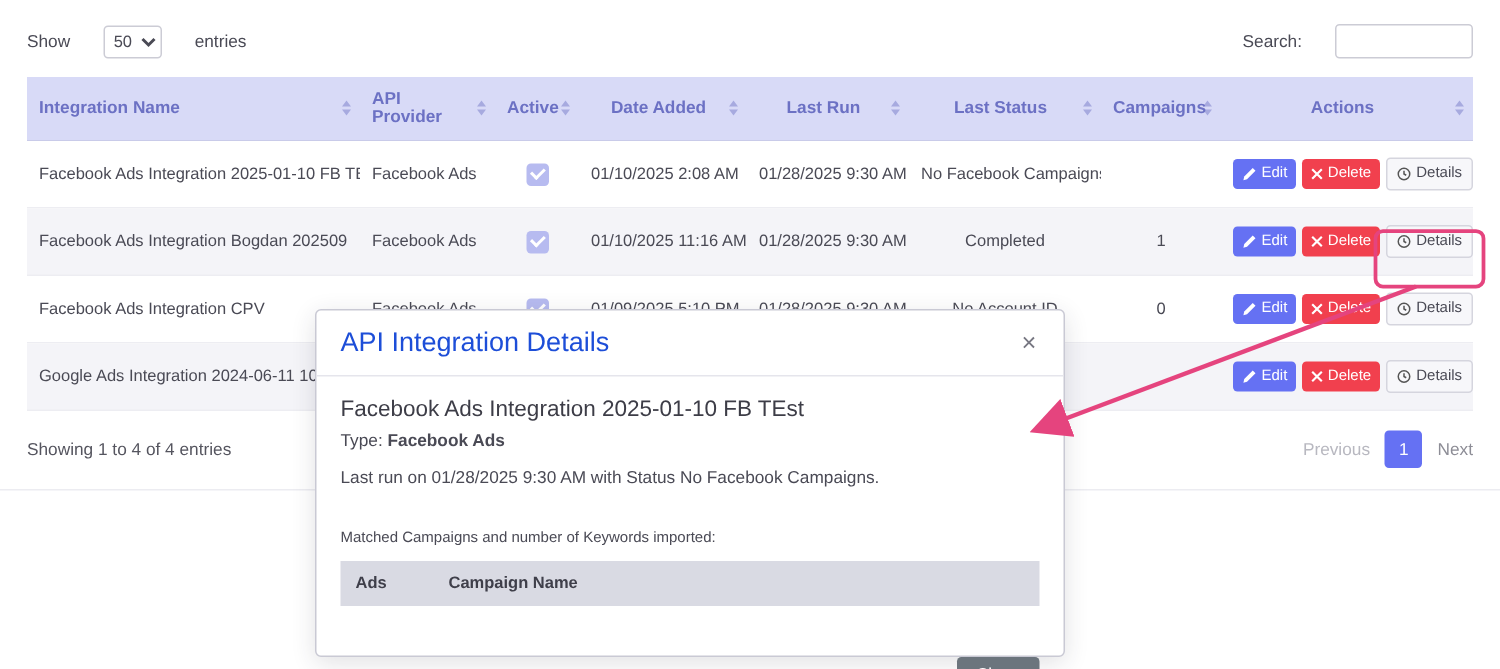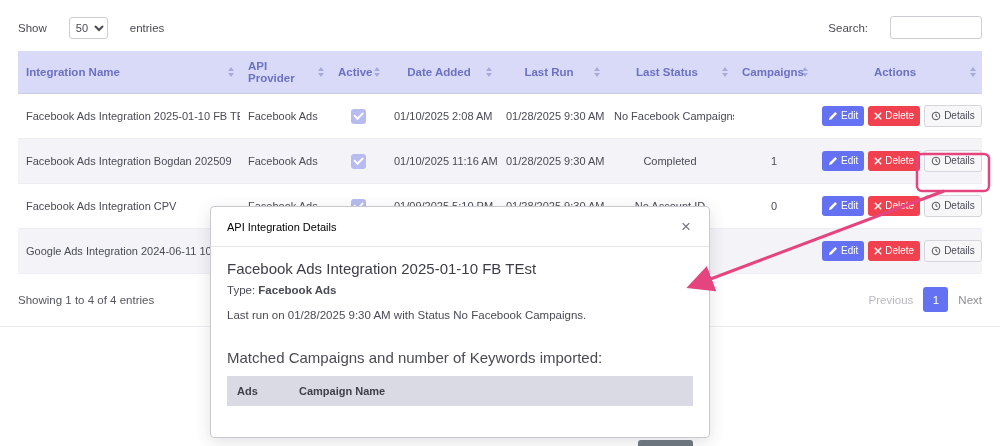--- a/index.html
+++ b/index.html
@@ -52,28 +52,28 @@
   .page-current { width:25px; height:25px; background:#6571f3; color:#fff; border-radius:3px;
                   display:flex; align-items:center; justify-content:center; cursor:pointer; }
   .page-divider { border-bottom:1px solid #ececf1; }
 
   
   .modal { position:absolute; left:210px; top:206px; width:500px; height:232px; background:#fff;
            border:1px solid #c9c9d4; border-radius:4px; box-shadow:0 4px 16px rgba(40,40,60,.14);
            z-index:10; display:flex; flex-direction:column; }
   .modal-header { display:flex; justify-content:space-between; align-items:center; padding:11px 16px;
                   border-bottom:1px solid #e5e5ec; }
-  .modal-title { font-size:11px; color:#000000; }
+  .modal-title { font-size:18px; color:#1d4ed8; }
   .modal-close { background:none; border:none; font-size:17px; color:#777782; cursor:pointer; line-height:1; padding:0 2px; }
   .modal-body { padding:13px 16px 0 16px; }
   .modal-heading { font-size:15px; font-weight:500; color:#3d3d47; margin-bottom:7px; }
   .modal-type { font-size:11.5px; color:#4a4a55; margin-bottom:13px; }
   .modal-type b { font-weight:700; }
   .modal-lastrun { font-size:11.5px; color:#4a4a55; margin-bottom:28px; }
-  .modal-matched { font-size:15px; color:#4a4a55; margin-bottom:10px; }
+  .modal-matched { font-size:10px; color:#4a4a55; margin-bottom:10px; }
   .modal-table-head { display:grid; grid-template-columns:62px 226px 84px 1fr; background:#d9dae3;
                       font-size:11px; font-weight:700; color:#3f3f4a; }
   .modal-table-head > div { padding:9px 10px; }
   .modal-table-body { height:24px; }
   .modal-footer { margin-top:auto; padding:10px 16px 12px 16px; display:flex; justify-content:flex-end; }
   .btn-close-modal { background:#6c757d; color:#fff; border:none; border-radius:3px; padding:6px 13px;
                      font-size:11.5px; cursor:pointer; font-family:inherit; }
 
   
   .annotation { position:absolute; left:0; top:0; z-index:20; pointer-events:none; }

